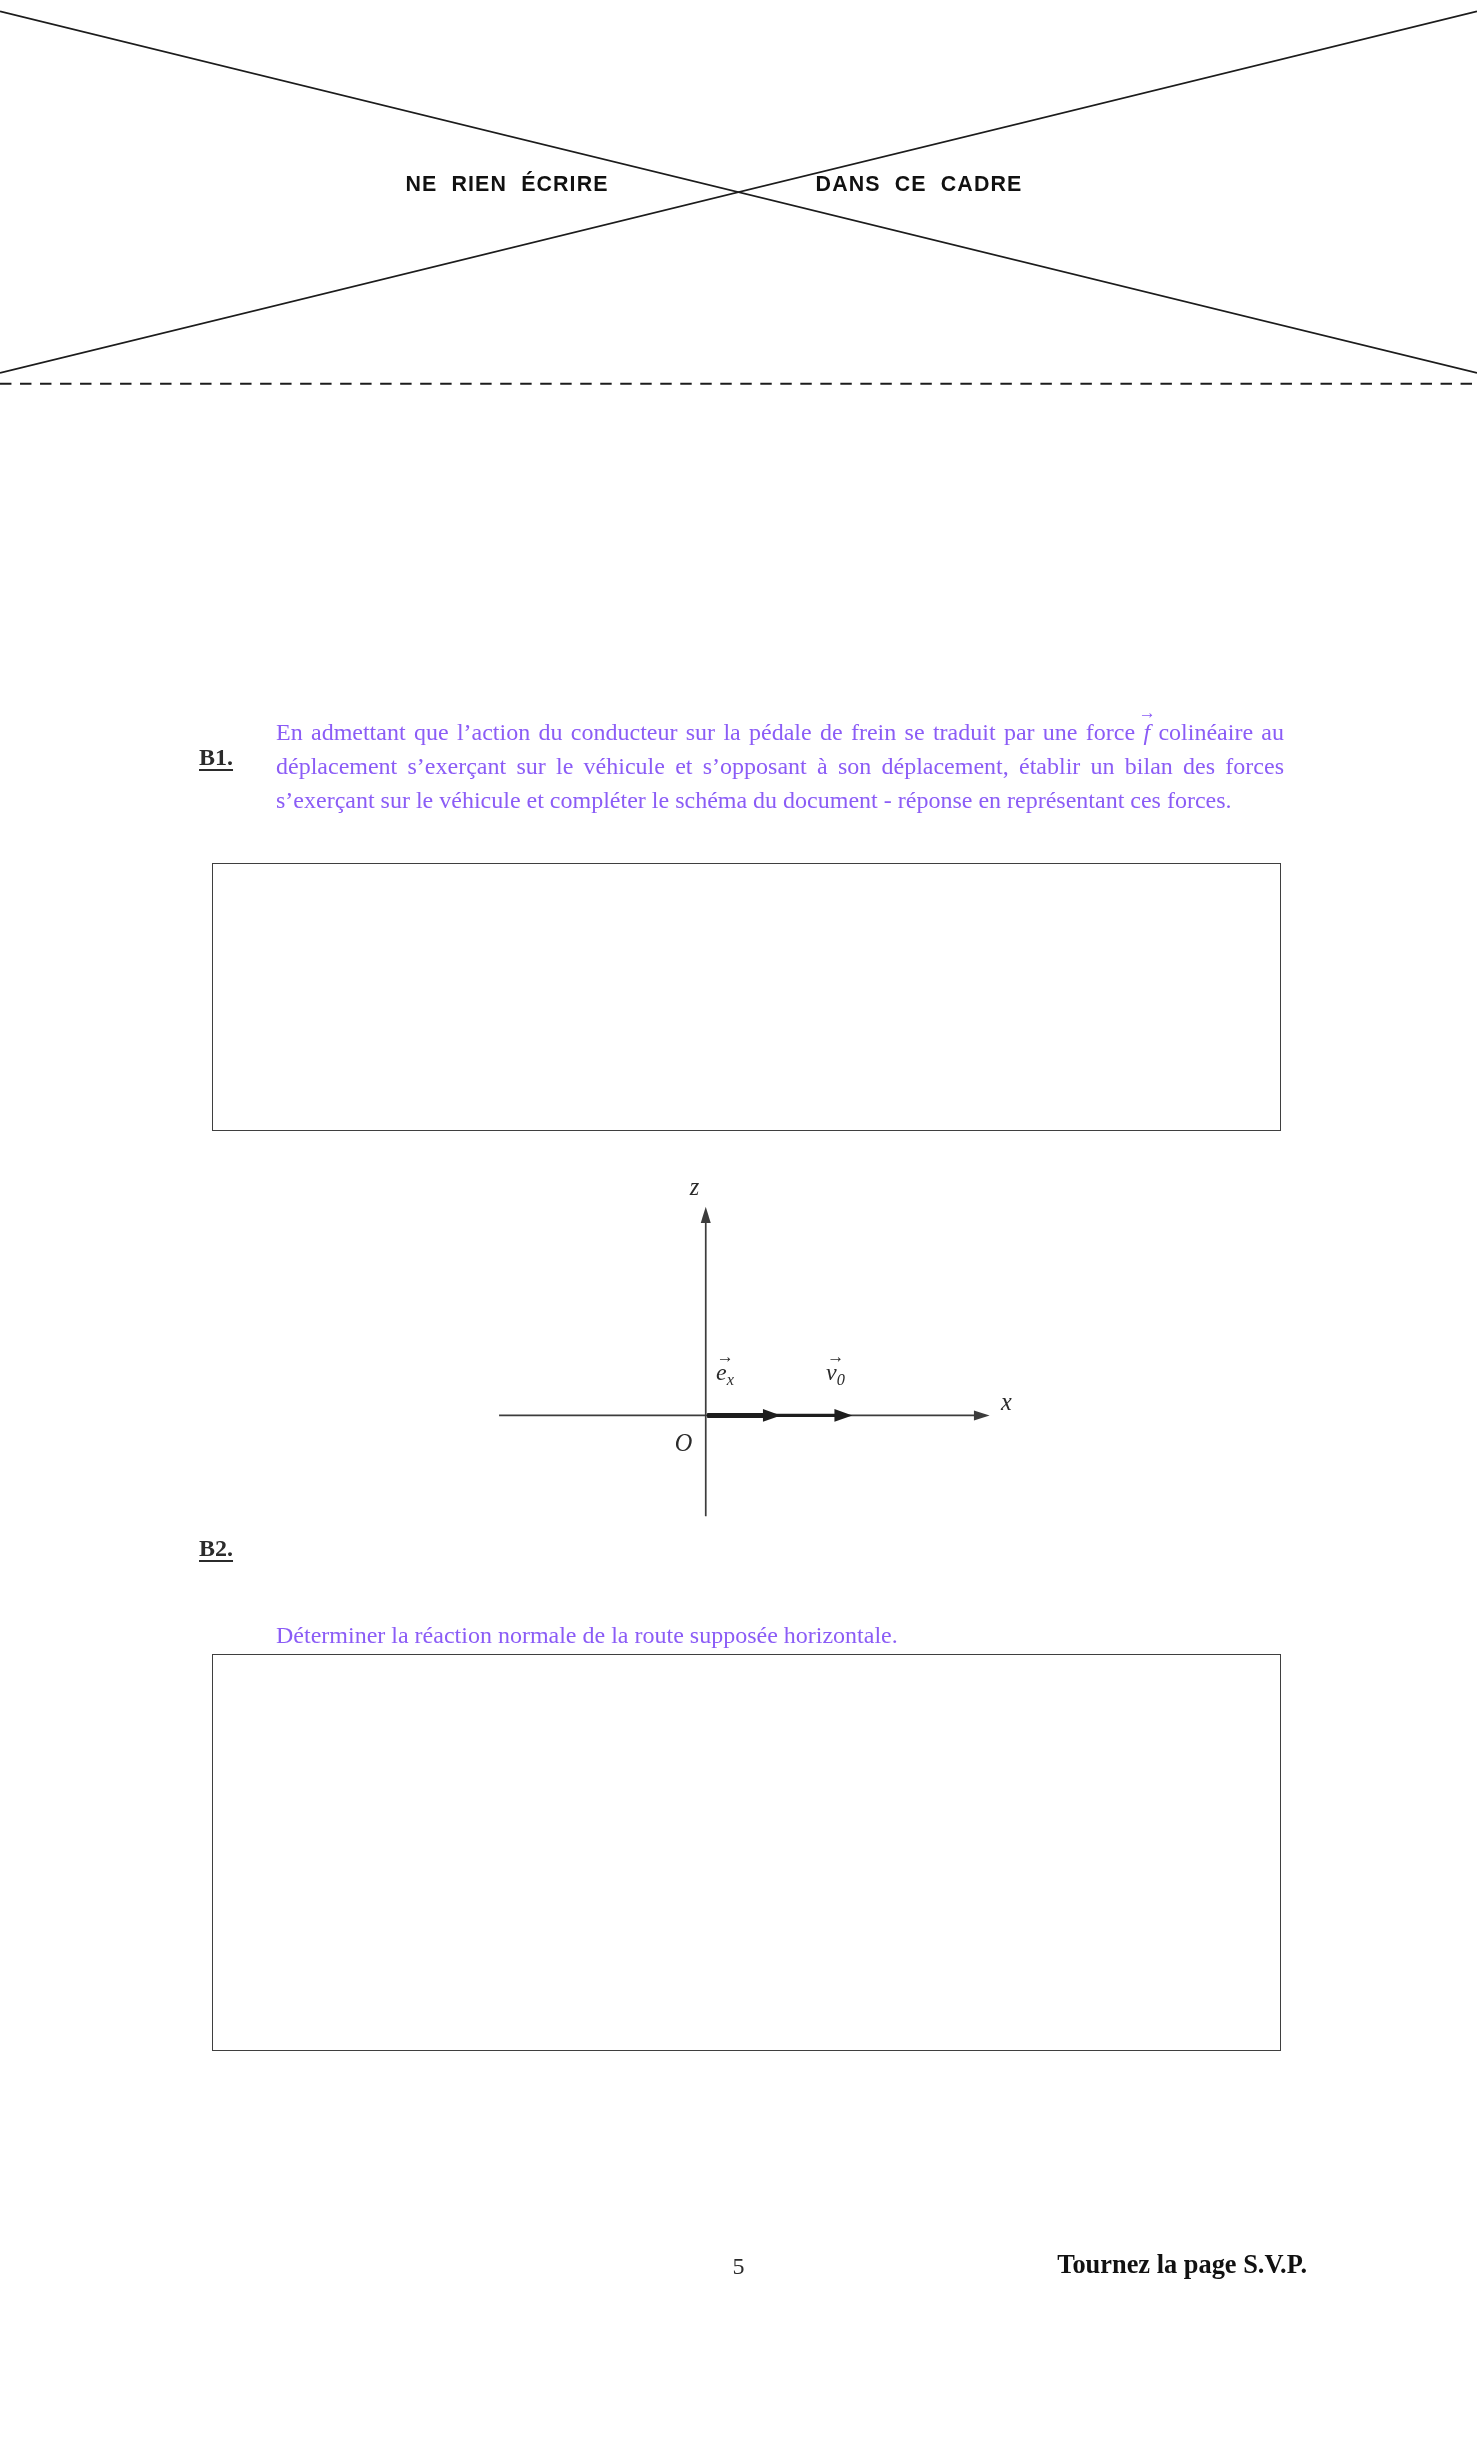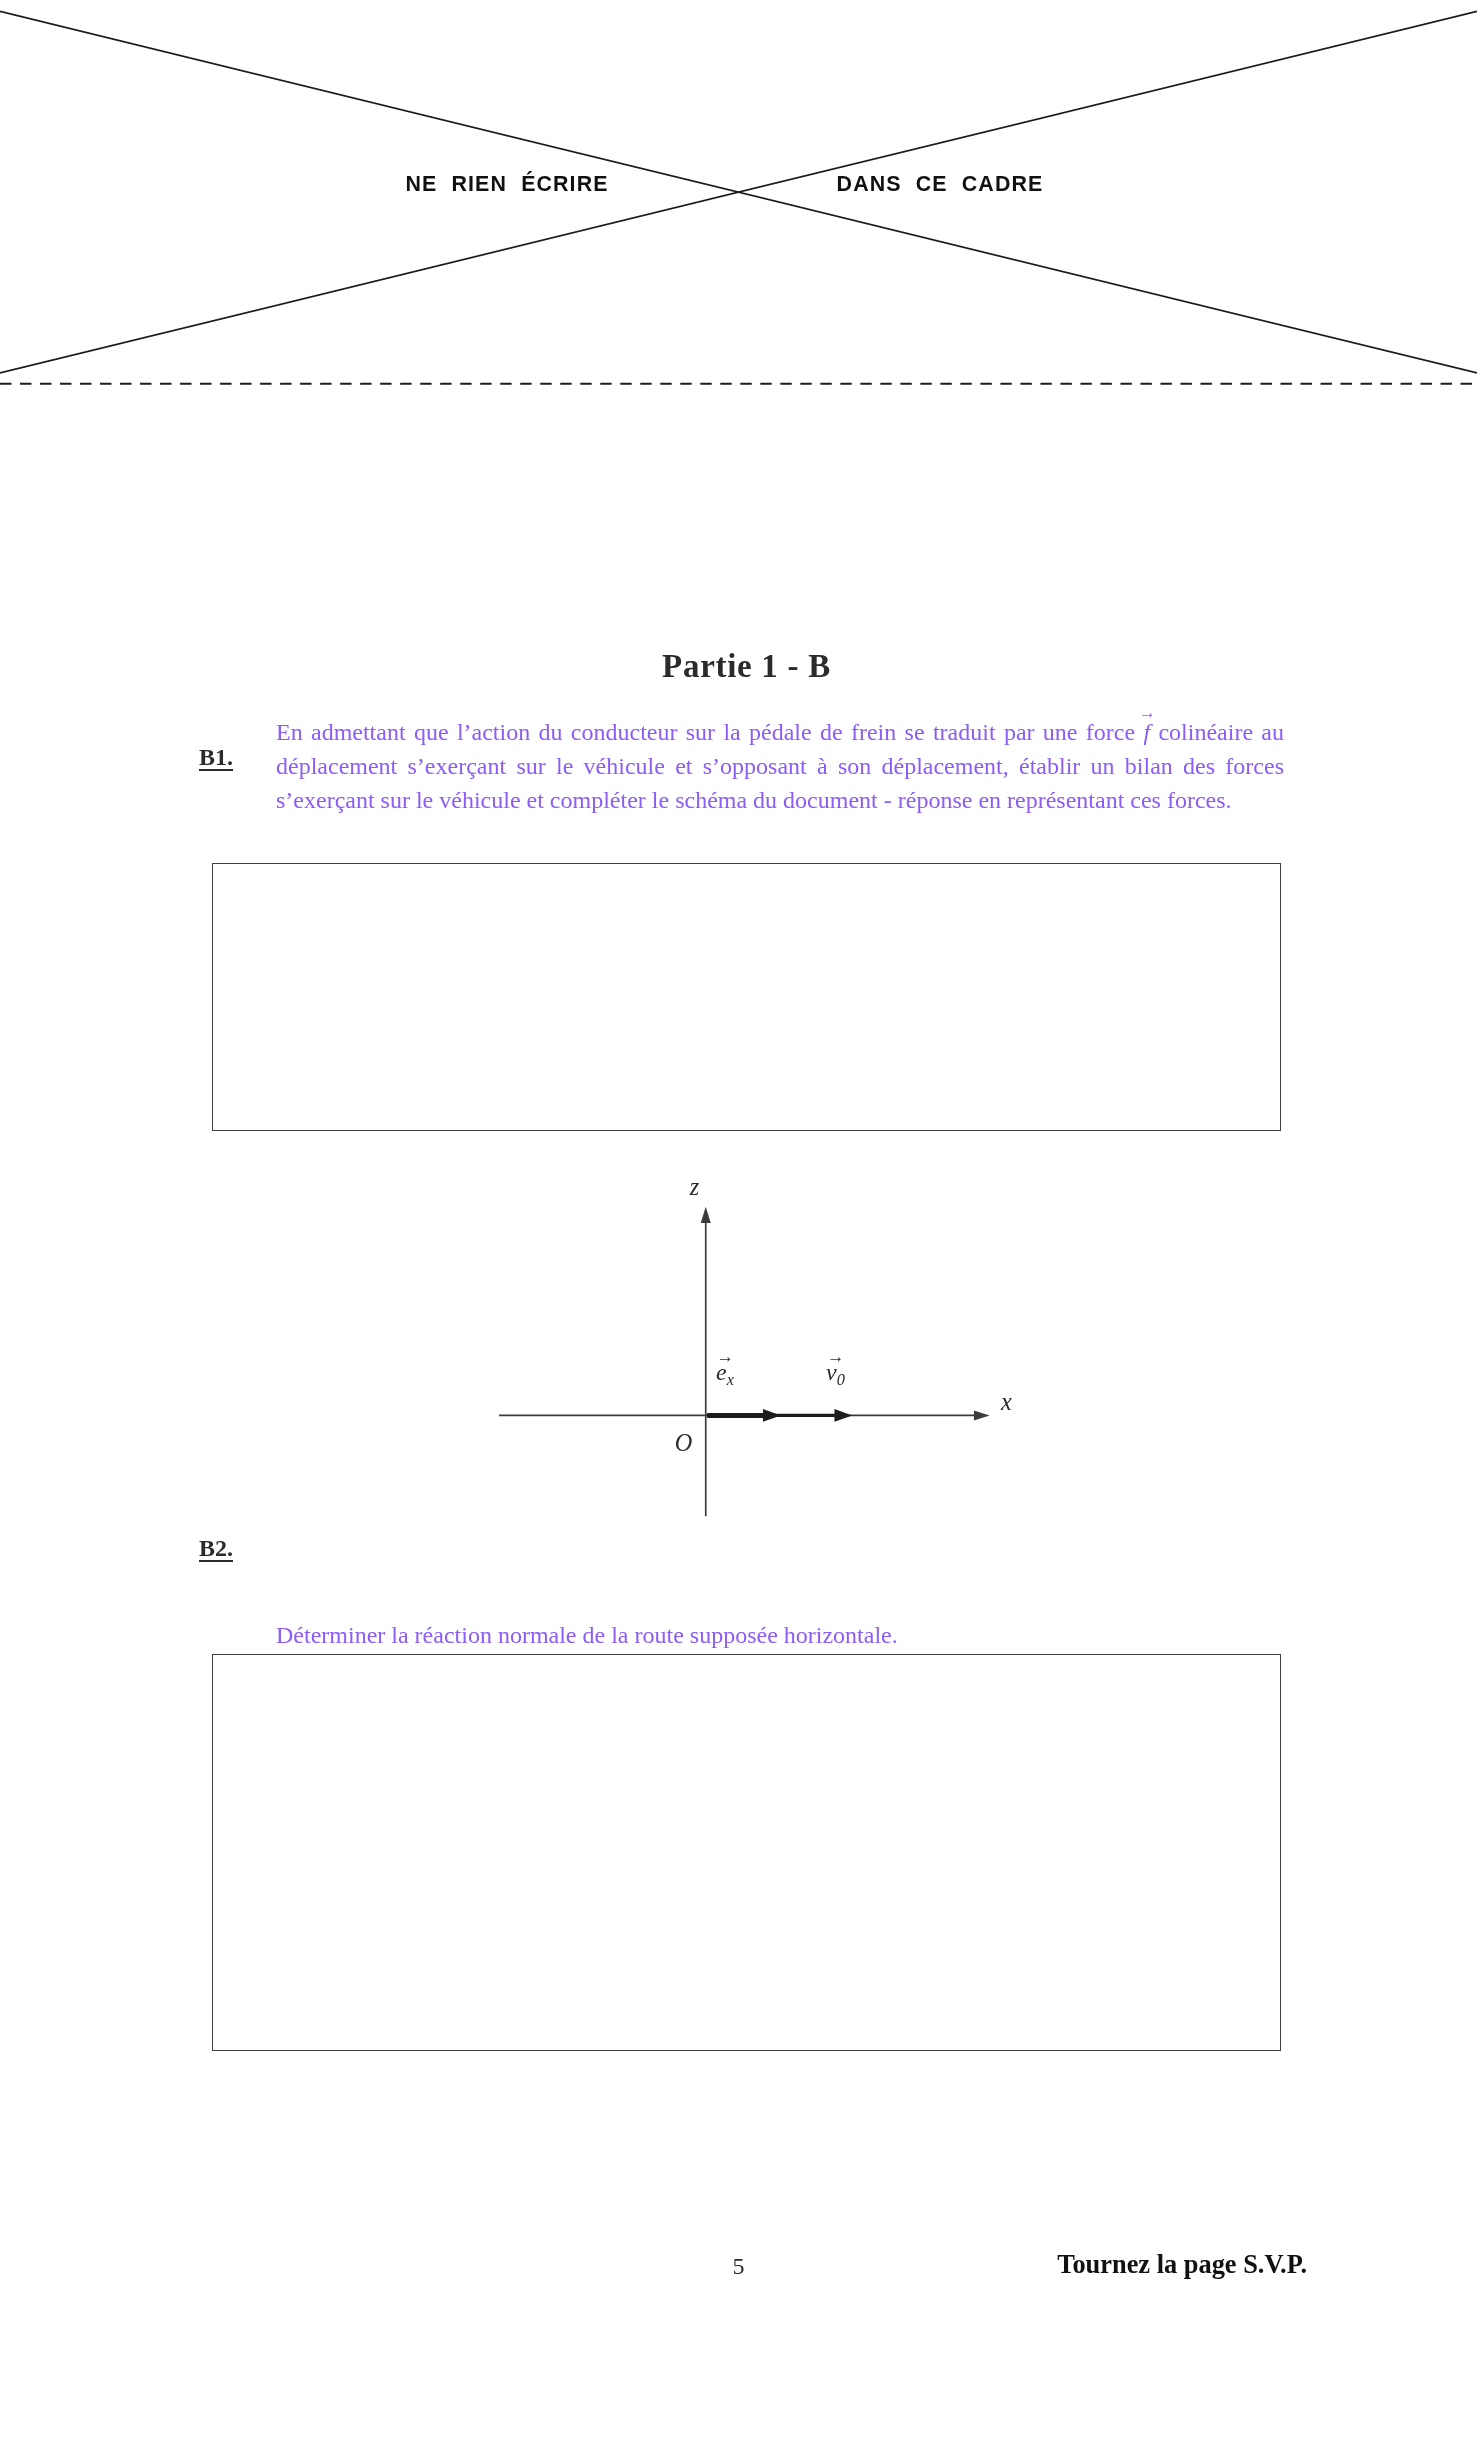--- a/index.html
+++ b/index.html
@@ -22,21 +22,21 @@
     top: 172px;
     font-family: "Liberation Sans", sans-serif;
     font-weight: bold;
     font-size: 21.4px;
     letter-spacing: 1.1px;
     word-spacing: 7.1px;
     color: #111111;
     text-align: center;
   }
   .frame-label.left  { left: 400px;  width: 214px; }
-  .frame-label.right { left: 833px; width: 214px; }
+  .frame-label.right { left: 812px; width: 214px; }
 
   .section-title {
     position: absolute;
     top: 648px;
     left: 212px;
     width: 1069px;
     text-align: center;
     font-size: 33px;
     font-weight: bold;
     letter-spacing: 0.7px;
@@ -132,21 +132,20 @@
 
   <svg class="top-frame" width="1477" height="393" viewBox="0 0 2067 550">
     <line x1="0" y1="16" x2="2067" y2="522" stroke="#1c1c1c" stroke-width="2.4"></line>
     <line x1="2067" y1="16" x2="0" y2="522" stroke="#1c1c1c" stroke-width="2.4"></line>
     <line x1="0" y1="537" x2="2067" y2="537" stroke="#1c1c1c" stroke-width="2.6" stroke-dasharray="16 12"></line>
   </svg>
 
   <div class="frame-label left">NE RIEN ÉCRIRE</div>
   <div class="frame-label right">DANS CE CADRE</div>
 
-  <h1 class="section-title">Partie 1 - B</h1>
 
   <div class="q-label b1">B1.</div>
 
   <p class="q-text b1-text"><span>En admettant que l’action du conducteur sur la pédale de frein se traduit par une force</span>
     <span class="vec"><span class="vec-arrow">→</span><span class="vec-base">f</span></span>
     <span>colinéaire au déplacement s’exerçant sur le véhicule et s’opposant à son déplacement, établir un bilan des forces s’exerçant sur le véhicule et compléter le schéma du document - réponse en représentant ces forces.</span></p>
 
   <div class="answer-box box1"></div>
 
   <svg class="diagram" width="615" height="379" viewBox="0 0 860 530">

